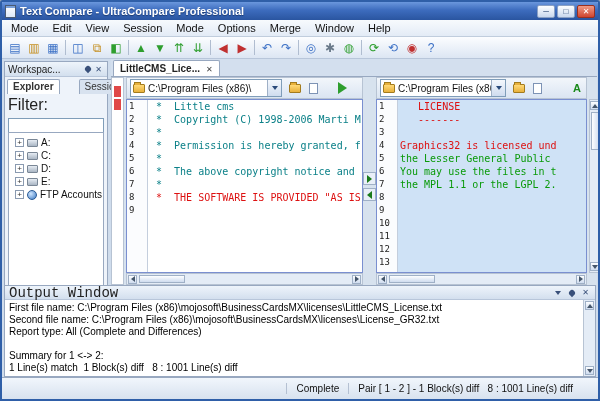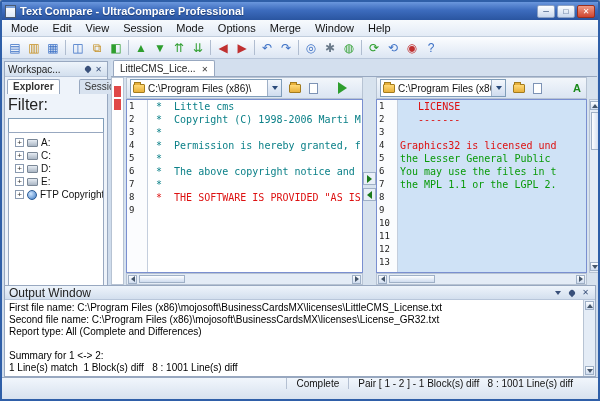--- a/index.html
+++ b/index.html
@@ -74,21 +74,21 @@
   .ic-drive { width:11px; height:8px; background:linear-gradient(#e6ecf3,#aab6c4);
     border:1px solid #7a8796; border-radius:1px; }
   .ic-ftp { width:10px; height:10px; border-radius:50%;
     background:radial-gradient(circle at 35% 35%,#cfe6ff,#3a78c2); border:1px solid #2a5a94; }
   .tree-label { font-size:10px; color:#111; white-space:nowrap; }
   
   .compare { position:absolute; left:109px; top:0; right:1px; height:226px; }
   .tabbar { height:18px; background:#d3dfee; border-bottom:1px solid #98a8c0;
     display:flex; align-items:flex-end; padding-left:2px; }
   .doc-tab { background:#fff; border:1px solid #98a8c0; border-bottom:none;
-    border-radius:2px 2px 0 0; font-size:10px; font-weight:normal; color:#222;
+    border-radius:2px 2px 0 0; font-size:10px; font-weight:bold; color:#222;
     padding:2px 6px; display:flex; align-items:center; gap:6px; }
   .tab-x::before { content:"✕"; font-size:8px; font-weight:normal; color:#444; }
   .cmp-body { position:absolute; left:0; right:0; top:18px; bottom:0; background:#d7e2ee; }
   .map-strip { position:absolute; left:0; top:0; width:13px; height:100%;
     background:#fff; border:1px solid #b7c3d3; }
   .map-mark { position:absolute; left:2px; width:7px; background:#e04848; }
   .mk1 { top:8px; height:11px; }
   .mk2 { top:21px; height:11px; }
   .pane { position:absolute; top:0; bottom:0; }
   .pane-left { left:15px; width:237px; }
@@ -151,31 +151,31 @@
   .hscroll { position:absolute; left:0; right:0; bottom:0; height:12px; background:#e4ecf6;
     border:1px solid #b7c3d3; display:flex; align-items:center; justify-content:space-between;
     padding:0 1px; }
   .hthumb { height:8px; width:46px; background:linear-gradient(#fdfeff,#cfdcef);
     border:1px solid #9fb0c6; margin-right:auto; margin-left:2px; }
   
   .output { position:absolute; top:283px; left:2px; right:2px; height:92px;
     border:1px solid #98a8c0; background:#fff; }
   .out-header { height:14px; background:linear-gradient(#eef4fb,#d3dfee);
     border-bottom:1px solid #b8c6da; display:flex; align-items:center; padding:0 4px; gap:3px; }
-  .out-title { flex:1; font-size:12px; color:#222; }
+  .out-title { flex:1; font-size:14px; color:#222;font-family:Liberation Mono, monospace; }
   .out-content { position:absolute; left:0; right:12px; top:14px; bottom:0;
     background:#fff; padding:2px 4px; overflow:hidden; }
   .out-line { font-size:10px; line-height:12px; color:#000; white-space:pre; min-height:12px; }
   .out-vscroll { position:absolute; right:0; top:14px; bottom:0; width:12px;
     background:#e4ecf6; border-left:1px solid #b7c3d3; display:flex; flex-direction:column;
     align-items:center; justify-content:space-between; padding:1px 0; }
   
   .statusbar { position:absolute; top:375px; left:0; right:0; height:22px;
     background:linear-gradient(#f1f6fc,#d8e2ef); border-top:1px solid #98a8c0;
-    display:flex; align-items:flex-start; font-size:10px; color:#111; }
+    display:flex; align-items:center; font-size:10px; color:#111; }
   .sseg { display:flex; align-items:center; padding:0 9px; border-left:1px solid #b4c0d2;
     white-space:pre; }
   .sspacer { flex:1; border-left:none; }
   .sseg.sdiff { gap:4px; }
   .dot { width:7px; height:7px; border-radius:50%; background:#cc2020; border:1px solid #801010; }
   .grip { width:16px; border-left:1px solid #b4c0d2;
     background:radial-gradient(circle at 70% 30%, #9fb0c6 1px, transparent 1.5px),
                radial-gradient(circle at 40% 60%, #9fb0c6 1px, transparent 1.5px),
                radial-gradient(circle at 75% 75%, #9fb0c6 1px, transparent 1.5px); }
 </style>
@@ -317,21 +317,21 @@
 
           <div class="tree-item">
             <span class="twisty"></span>
             <span class="tree-ic ic-drive"></span>
             <span class="tree-label">E:</span>
           </div>
 
           <div class="tree-item">
             <span class="twisty"></span>
             <span class="tree-ic ic-ftp"></span>
-            <span class="tree-label">FTP Copyright</span>
+            <span class="tree-label">FTP Accounts</span>
           </div>
         </div>
     </div>
 
     <div class="compare">
       <div class="tabbar">
         <div class="doc-tab">
           <span>LittleCMS_Lice...</span>
           <span class="tab-x"></span>
         </div>

